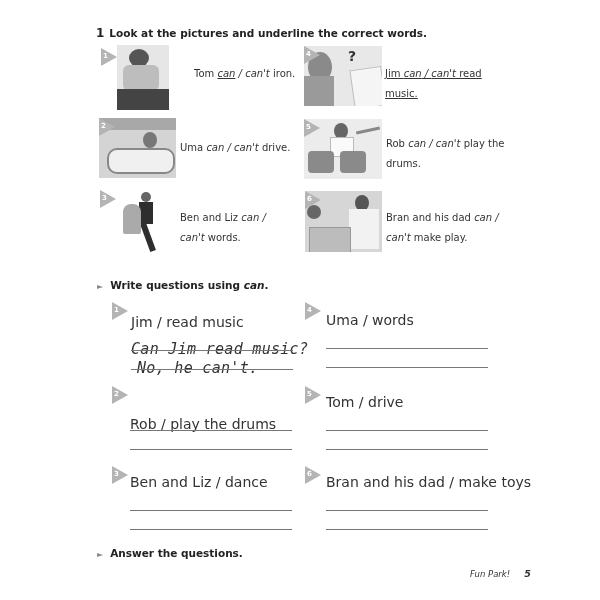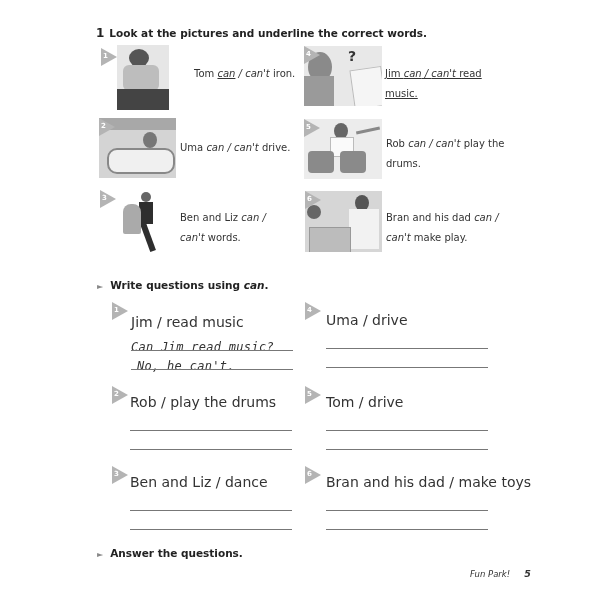--- a/index.html
+++ b/index.html
@@ -14,21 +14,21 @@
   .photo .shape { position:absolute; }
   .badge { position:absolute; width:0; height:0;
            border-top:9px solid transparent; border-bottom:9px solid transparent;
            border-left:16px solid #b4b4b4; }
   .badge-num { position:absolute; font-size:7px; color:#fff; font-weight:bold; }
   .sent { position:absolute; font-size:10px; color:#333; line-height:20px; }
   .sent i { font-style:italic; }
   .sent u { text-decoration:underline; }
   .prompt { position:absolute; font-size:14px; color:#333; }
   .line { position:absolute; height:1px; background:#777; }
-  .hand { position:absolute; font-family:"DejaVu Sans Mono", monospace; font-size:12px;
+  .hand { position:absolute; font-family:"DejaVu Sans Mono", monospace; font-size:15px;
           font-style:italic; color:#333; letter-spacing:0.3px; }
   .footer { position:absolute; font-size:8.5px; color:#333; }
   .footer b { font-size:9.5px; margin-left:14px; }
 </style>
 </head>
 <body>
 
 <div class="abs heading" style="left:96px; top:26px;">
   <span class="num">1</span><span>Look at the pictures and underline the correct words.</span>
 </div>
@@ -111,27 +111,27 @@
 <div class="badge" style="left:112px; top:302px;"></div>
 <span class="badge-num" style="left:114px; top:306px;">1</span>
 <div class="prompt" style="left:131px; top:314px;">Jim / read music</div>
 <div class="hand" style="left:131px; top:340px;">Can Jim read music?</div>
 <div class="line" style="left:131px; top:350px; width:162px;"></div>
 <div class="hand" style="left:137px; top:359px;">No, he can't.</div>
 <div class="line" style="left:131px; top:369px; width:162px;"></div>
 
 <div class="badge" style="left:305px; top:302px;"></div>
 <span class="badge-num" style="left:307px; top:306px;">4</span>
-<div class="prompt" style="left:326px; top:312px;">Uma / drive</div>
+<div class="prompt" style="left:326px; top:312px;">Uma / words</div>
 <div class="line" style="left:326px; top:348px; width:162px;"></div>
 <div class="line" style="left:326px; top:367px; width:162px;"></div>
 
 <div class="badge" style="left:112px; top:386px;"></div>
 <span class="badge-num" style="left:114px; top:390px;">2</span>
-<div class="prompt" style="left:130px; top:394px;">Rob / play the drums</div>
+<div class="prompt" style="left:130px; top:416px;">Rob / play the drums</div>
 <div class="line" style="left:130px; top:430px; width:162px;"></div>
 <div class="line" style="left:130px; top:449px; width:162px;"></div>
 
 <div class="badge" style="left:305px; top:386px;"></div>
 <span class="badge-num" style="left:307px; top:390px;">5</span>
 <div class="prompt" style="left:326px; top:394px;">Tom / drive</div>
 <div class="line" style="left:326px; top:430px; width:162px;"></div>
 <div class="line" style="left:326px; top:449px; width:162px;"></div>
 
 <div class="badge" style="left:112px; top:466px;"></div>

